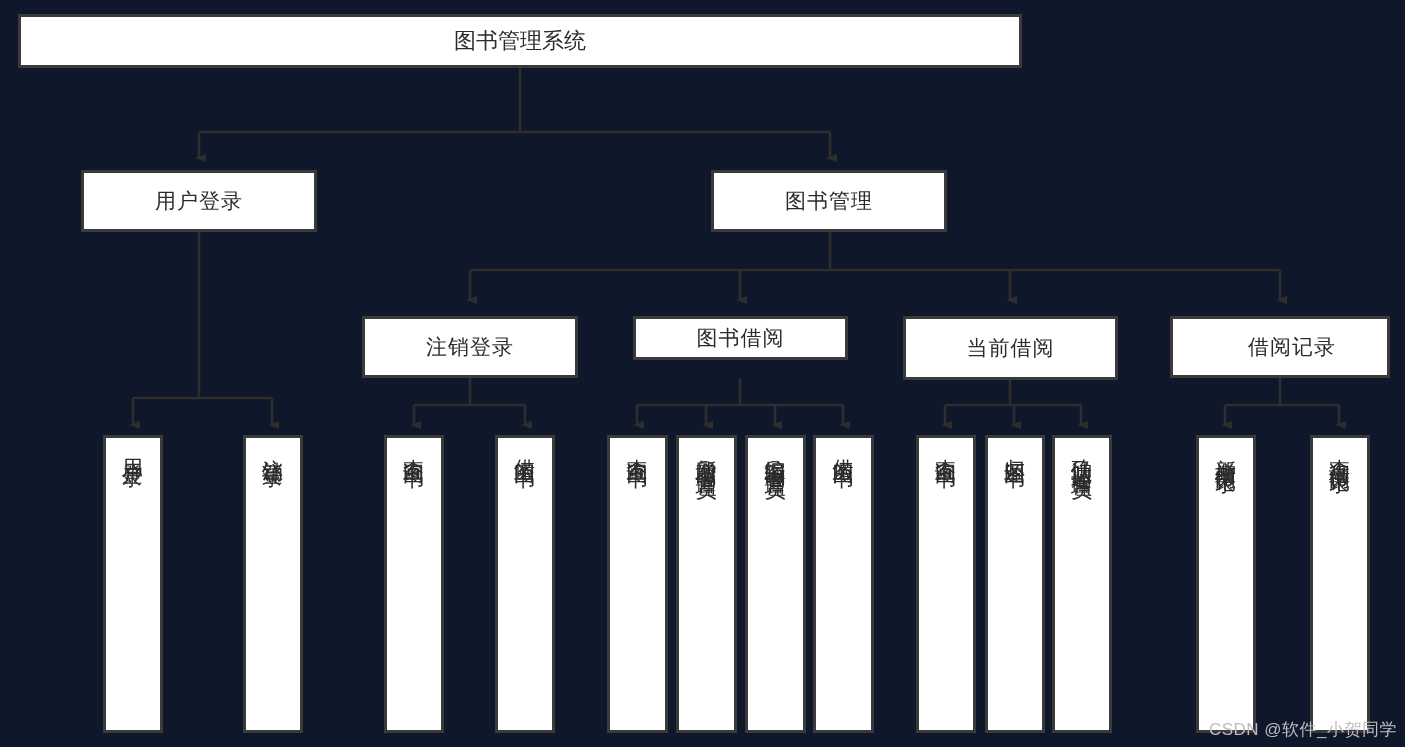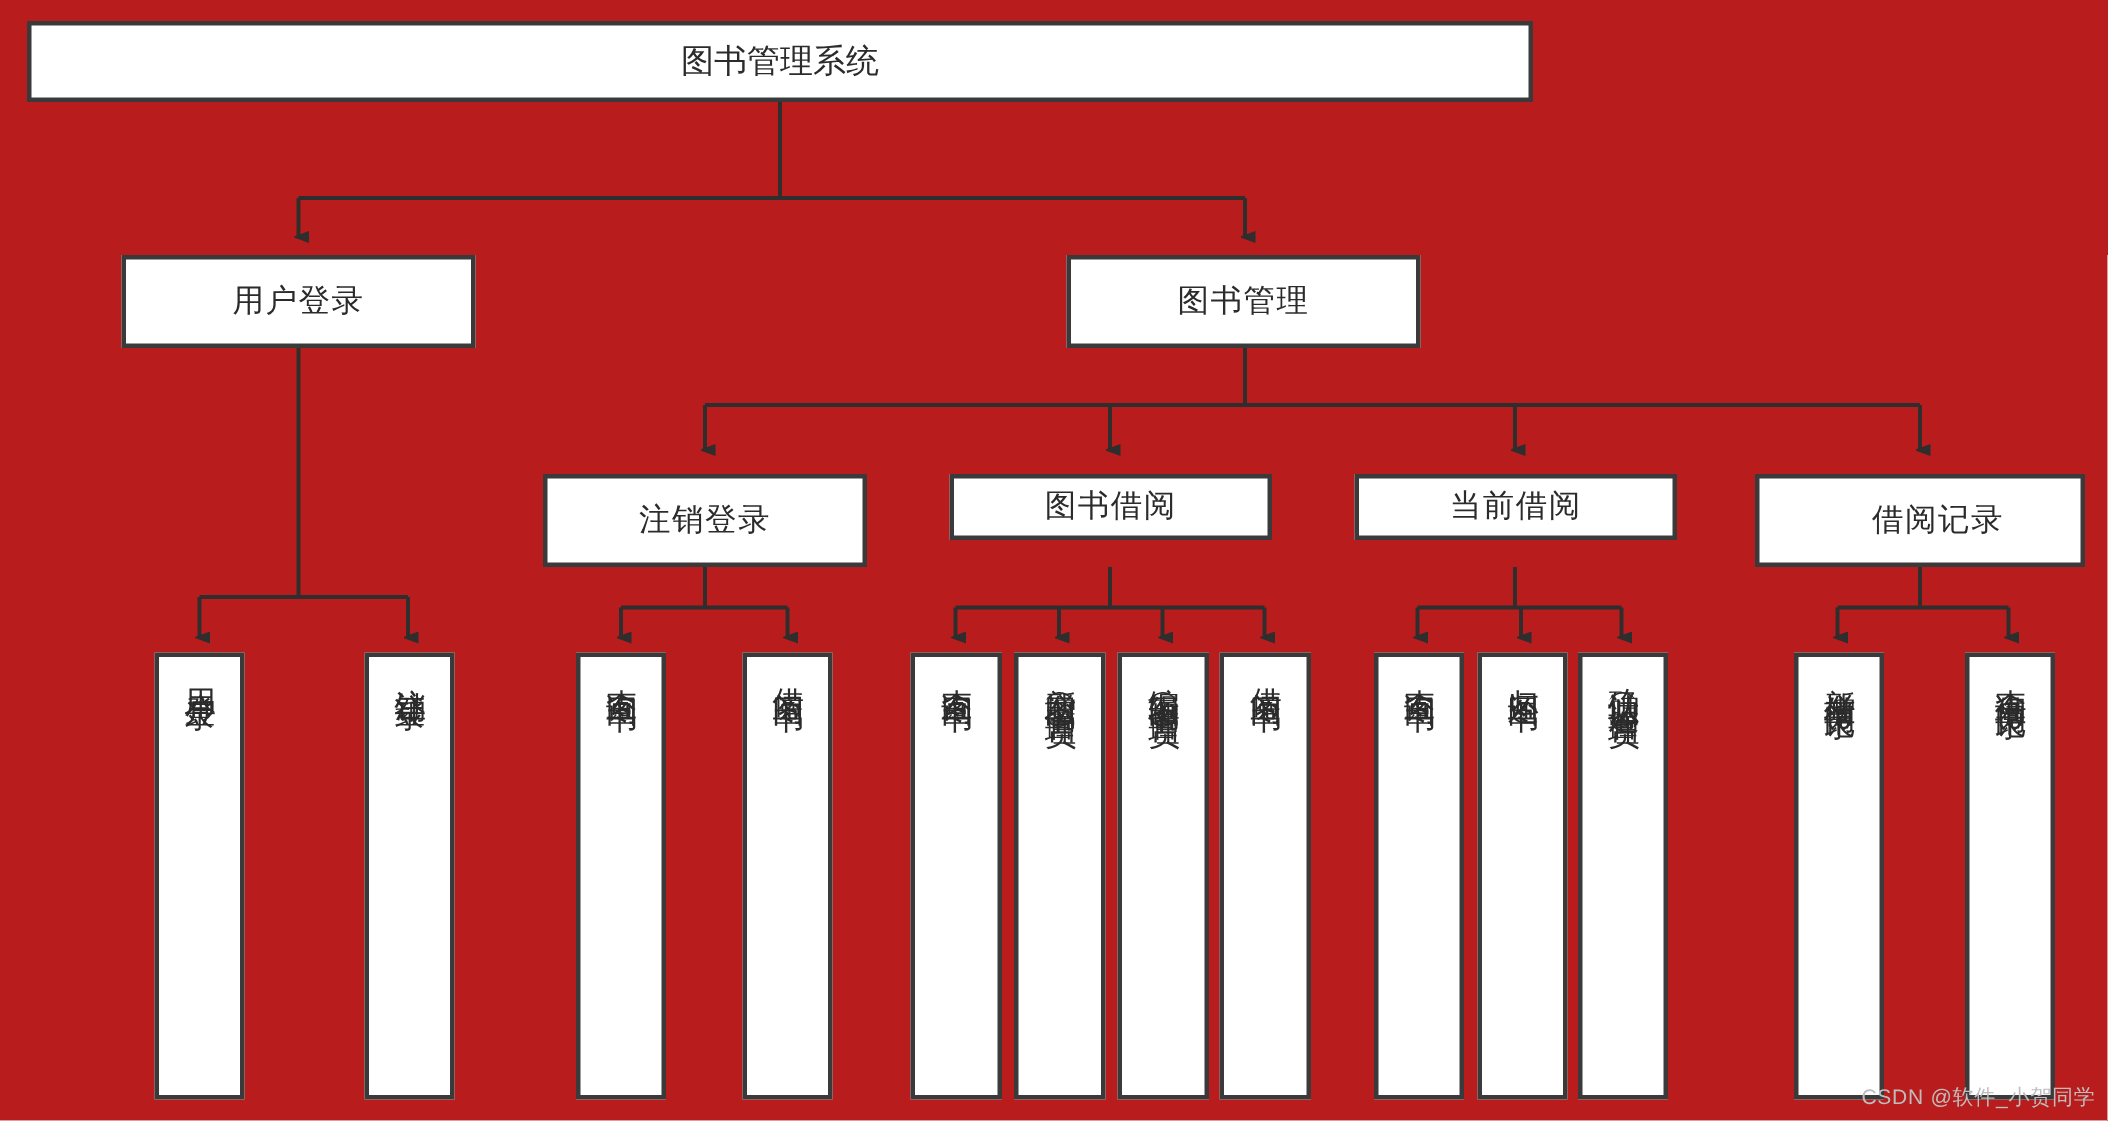--- a/index.html
+++ b/index.html
@@ -8,21 +8,21 @@
     padding: 0;
     background: #ffffff;
   }
   body {
     font-family: "Liberation Sans", "DejaVu Sans", sans-serif;
   }
   #canvas {
     position: relative;
     width: 1405px;
     height: 747px;
-    background: #b91c1c;
+    background: #0f172a;
     overflow: hidden;
   }
   svg.wires {
     position: absolute;
     left: 0;
     top: 0;
     width: 1405px;
     height: 747px;
     pointer-events: none;
   }
@@ -56,21 +56,21 @@
     -webkit-text-orientation: upright;
     letter-spacing: 3px;
     line-height: 1;
     white-space: nowrap;
     display: block;
   }
   .watermark {
     position: absolute;
     right: 8px;
     bottom: 6px;
-    font-size: 14px;
+    font-size: 17px;
     color: #bdbdbd;
     z-index: 5;
     white-space: nowrap;
     letter-spacing: 0.5px;
   }
 </style>
 </head>
 <body>
 
 <div id="canvas">
@@ -136,21 +136,21 @@
   <div class="node h" style="left:711px; top:170px; width:236px; height:62px;justify-content:center;">
     <span>图书管理</span>
   </div>
 
   <div class="node h" style="left:362px; top:316px; width:216px; height:62px;">
     <span>注销登录</span>
   </div>
   <div class="node h" style="left:633px; top:316px; width:215px; height:44px;">
     <span>图书借阅</span>
   </div>
-  <div class="node h" style="left:903px; top:316px; width:215px; height:44px;">
+  <div class="node h" style="left:903px; top:316px; width:215px; height:64px;">
     <span>当前借阅</span>
   </div>
   <div class="node h" style="left:1170px; top:316px; width:220px; height:62px;padding-left:24px;">
     <span>借阅记录</span>
   </div>
 
   <div class="node leaf" style="left:103px; top:435px; width:60px; height:298px;">
     <span class="vtext">用户登录</span>
   </div>
   <div class="node leaf" style="left:243px; top:435px; width:60px; height:298px;">

